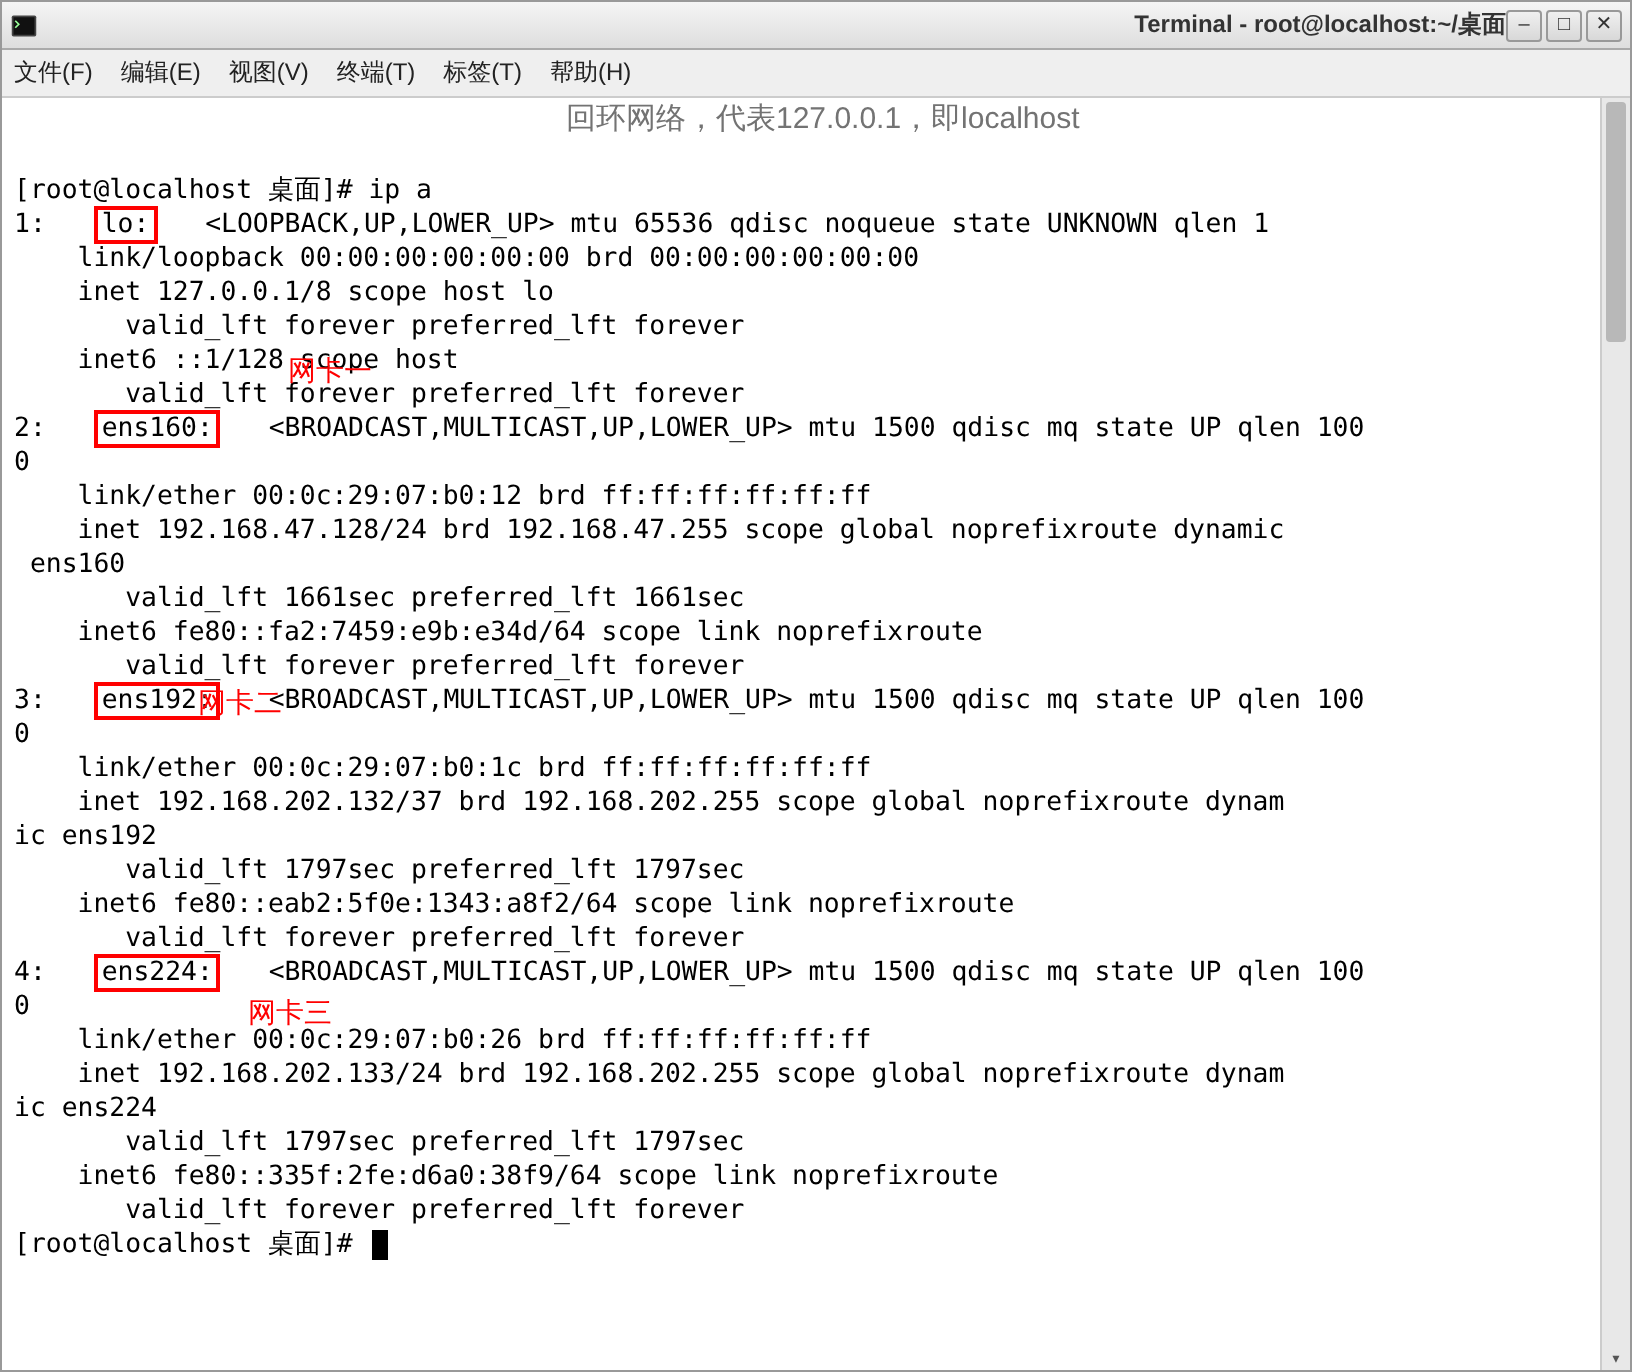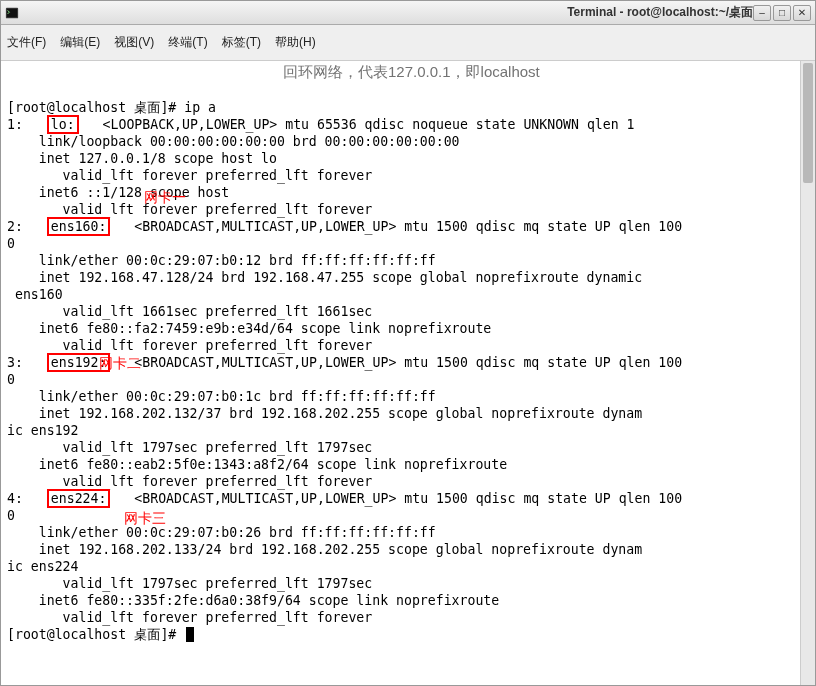--- a/index.html
+++ b/index.html
@@ -31,21 +31,21 @@
   .titlebar .title { flex: 1; text-align: right; font-weight: bold; }
   .window-controls { display: flex; gap: 2px; }
   .win-btn {
     width: 18px; height: 16px;
     background: linear-gradient(to bottom,#f0f0f0,#d8d8d8);
     border: 1px solid #999; border-radius: 2px;
     display:flex; align-items:center; justify-content:center;
     font-size:10px; line-height:1; color:#333; cursor:pointer;
   }
   .menubar {
-    height: 36px;
+    height: 24px;
     background: #efefef;
     border-bottom: 1px solid #ccc;
     display: flex;
     align-items: center;
     padding: 0 6px;
     font-size: 12px;
     color: #222;
   }
   .menu-item { margin-right: 14px; cursor: pointer; }
   .terminal {

